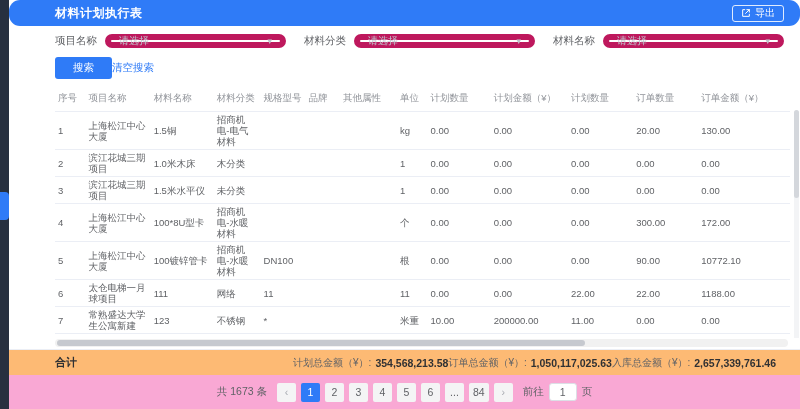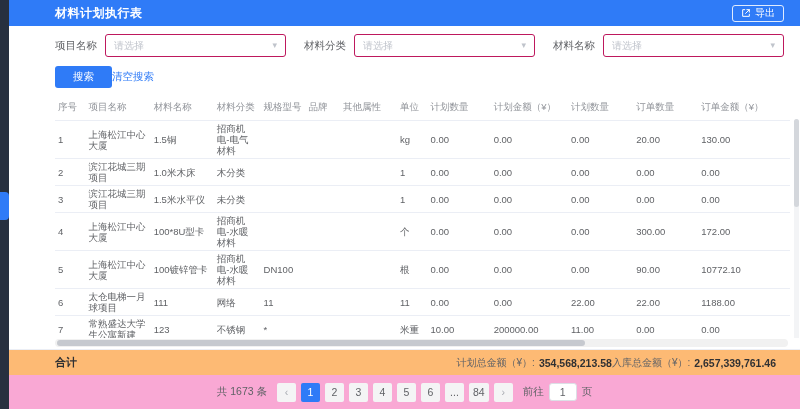--- a/index.html
+++ b/index.html
@@ -9,32 +9,32 @@
     background:#ffffff;
     font-family:"Liberation Sans","DejaVu Sans",sans-serif;
   }
   
   .side-strip { position:absolute; left:0; top:0; width:9px; height:409px; background:#27303f; z-index:20; }
   .side-handle { position:absolute; left:0; top:192px; width:9px; height:28px; background:#2f7bf7; border-radius:0 4px 4px 0; cursor:pointer; }
 
   .main { margin-left:9px; height:409px; display:flex; flex-direction:column; background:#fff; }
 
   
-  .topbar { flex:0 0 26px; background:#2f7bf7; display:flex; align-items:center; padding:0 16px 0 46px; }
+  .topbar { flex:0 0 26px; background:#2f7bf7; display:flex; align-items:center; padding:0 16px 0 46px;border-radius:11px; }
   .topbar-title { color:#fff; font-size:12px; font-weight:bold; letter-spacing:.5px; }
   .export-btn { margin-left:auto; display:flex; align-items:center; gap:4px; color:#fff;
     border:1px solid rgba(255,255,255,.85); background:transparent; border-radius:3px;
     font-size:10px; padding:0 8px; height:17px; cursor:pointer; }
   .export-btn svg { display:block; }
 
   
   .filters { display:flex; align-items:center; gap:18px; padding:8px 16px 0 46px; }
   .filter-group { display:flex; align-items:center; gap:8px; flex:1; min-width:0; }
   .filter-label { font-size:10.5px; color:#606266; white-space:nowrap; }
-  .select { flex:1; height:23px; border:1px solid #be185d; border-radius:3px; background:#fff;
+  .select { flex:1; height:14px; border:6px solid #be185d; border-radius:8px; background:#fff;
     display:flex; align-items:center; justify-content:space-between; padding:0 8px; cursor:pointer; }
   .select .ph { font-size:10px; color:#c0c4cc; }
   .select .chev { font-size:9px; color:#c0c4cc; line-height:1; }
 
   
   .actions { display:flex; align-items:center; padding:9px 16px 7px 46px; }
   .search-btn { background:#2f7bf7; color:#fff; border:none; border-radius:3px; font-size:10.5px; padding:4px 18px; cursor:pointer; }
   .clear-btn { background:none; border:none; color:#2f7bf7; font-size:10.5px; cursor:pointer; padding:0; }
 
   
@@ -277,20 +277,24 @@
   </div>
 
   <div class="summary">
     <span class="summary-label">合计</span>
     <div class="summary-items" id="summary-items">
         <div class="summary-item">
           <span class="lbl">计划总金额（¥）:</span>
           <span class="val">354,568,213.58</span>
         </div>
         <div class="summary-item">
+          <span class="lbl">订单总金额（¥）:</span>
+          <span class="val">1,050,117,025.63</span>
+        </div>
+        <div class="summary-item">
           <span class="lbl">入库总金额（¥）:</span>
           <span class="val">2,657,339,761.46</span>
         </div>
       </div>
   </div>
 
   <div class="pagination">
     <span class="pg-total">共 1673 条</span>
     <div class="pg-list" id="pg-list">
         <span class="pg-btn arrow">‹</span>

